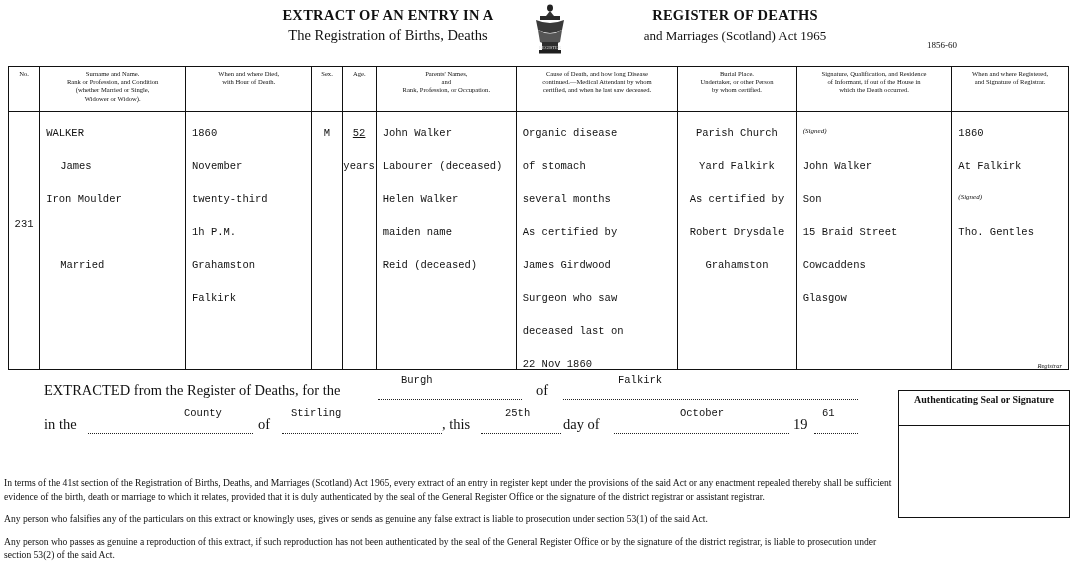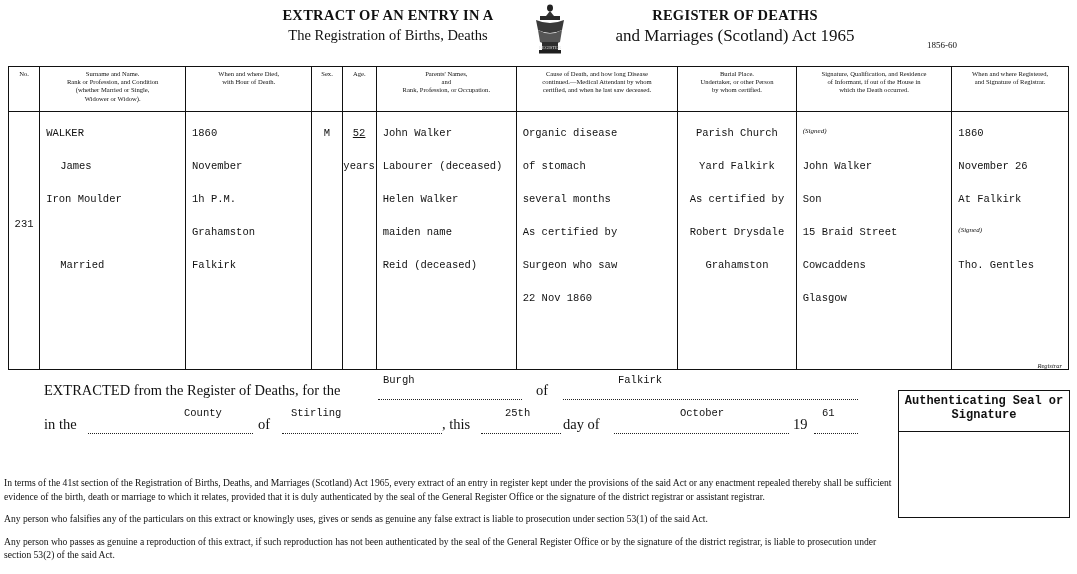--- a/index.html
+++ b/index.html
@@ -40,21 +40,21 @@
     font-weight: bold;
     font-size: 14.5px;
     letter-spacing: 0.3px;
     line-height: 19px;
   }
   .hdr-line2 {
     font-size: 14.5px;
     line-height: 21px;
   }
   .hdr-line2b {
-    font-size: 17px;
+    font-size: 13px;
     line-height: 21px;
   }
   .crest {
     position: absolute;
     left: 526px;
     top: 2px;
     width: 48px;
     height: 56px;
     text-align: center;
   }
@@ -204,26 +204,26 @@
     position: absolute;
     left: 898px;
     top: 390px;
     width: 172px;
     height: 128px;
     border: 1.3px solid #111;
     box-sizing: border-box;
   }
   .seal-title {
     text-align: center;
-    font-size: 12px;
+    font-size: 10px;
     font-weight: bold;
-    font-family: Liberation Mono, monospace;
+    font-family: Liberation Serif, serif;
     padding-top: 3px;
     border-bottom: 1.1px solid #111;
-    padding-bottom: 9px;
+    padding-bottom: 20px;
   }
 
   
   .notes {
     position: absolute;
     left: 4px;
     top: 476px;
     width: 890px;
     font-family: "Liberation Serif", serif;
     font-size: 9.6px;
@@ -319,20 +319,21 @@
         <div class="ln">Iron Moulder</div>
         <div class="ln"></div>
         <div class="ln indent">Married</div>
       </div>
     </div>
 
     <div class="ch-when">
       <div class="cell-lines">
         <div class="ln">1860</div>
         <div class="ln">November</div>
+        <div class="ln">twenty-third</div>
         <div class="ln">1h P.M.</div>
         <div class="ln">Grahamston</div>
         <div class="ln">Falkirk</div>
       </div>
     </div>
 
     <div class="ch-sex sex-cell">
       <div class="v">M</div>
     </div>
 
@@ -350,21 +351,23 @@
         <div class="ln">Reid (deceased)</div>
       </div>
     </div>
 
     <div class="ch-cause">
       <div class="cell-lines">
         <div class="ln">Organic disease</div>
         <div class="ln">of stomach</div>
         <div class="ln">several months</div>
         <div class="ln">As certified by</div>
+        <div class="ln">James Girdwood</div>
         <div class="ln">Surgeon who saw</div>
+        <div class="ln">deceased last on</div>
         <div class="ln">22 Nov 1860</div>
       </div>
     </div>
 
     <div class="ch-burial">
       <div class="cell-lines">
         <div class="ln">Parish Church</div>
         <div class="ln">Yard Falkirk</div>
         <div class="ln">As certified by</div>
         <div class="ln">Robert Drysdale</div>
@@ -379,37 +382,36 @@
         <div class="ln">Son</div>
         <div class="ln">15 Braid Street</div>
         <div class="ln">Cowcaddens</div>
         <div class="ln">Glasgow</div>
       </div>
     </div>
 
     <div class="ch-reg">
       <div class="cell-lines">
         <div class="ln">1860</div>
-        <div class="ln">November 26</div>
         <div class="ln">At Falkirk</div>
         <div class="ln sig-signed" style="line-height:26px">(Signed)</div>
         <div class="ln">Tho. Gentles</div>
       </div>
       <div class="registrar-mark">Registrar</div>
     </div>
 
   </div>
 </div>
 
 <div class="extract">
 
   <div class="ex-line">
     <span class="ex-label" style="left:36px; top:0;">EXTRACTED from the Register of Deaths, for the</span>
     <span class="dots" style="left:370px; top:0; width:144px;"></span>
-    <span class="ex-val" style="left:375px; top:-8px;">Burgh</span>
+    <span class="ex-val" style="left:393px; top:-8px;">Burgh</span>
     <span class="ex-label" style="left:528px; top:0;">of</span>
     <span class="dots" style="left:555px; top:0; width:295px;"></span>
     <span class="ex-val" style="left:610px; top:-8px;">Falkirk</span>
   </div>
 
   <div class="ex-line">
     <span class="ex-label" style="left:36px; top:4px;">in the</span>
     <span class="dots" style="left:80px; top:4px; width:165px;"></span>
     <span class="ex-val" style="left:176px; top:-5px;">County</span>
     <span class="ex-label" style="left:250px; top:4px;">of</span>

